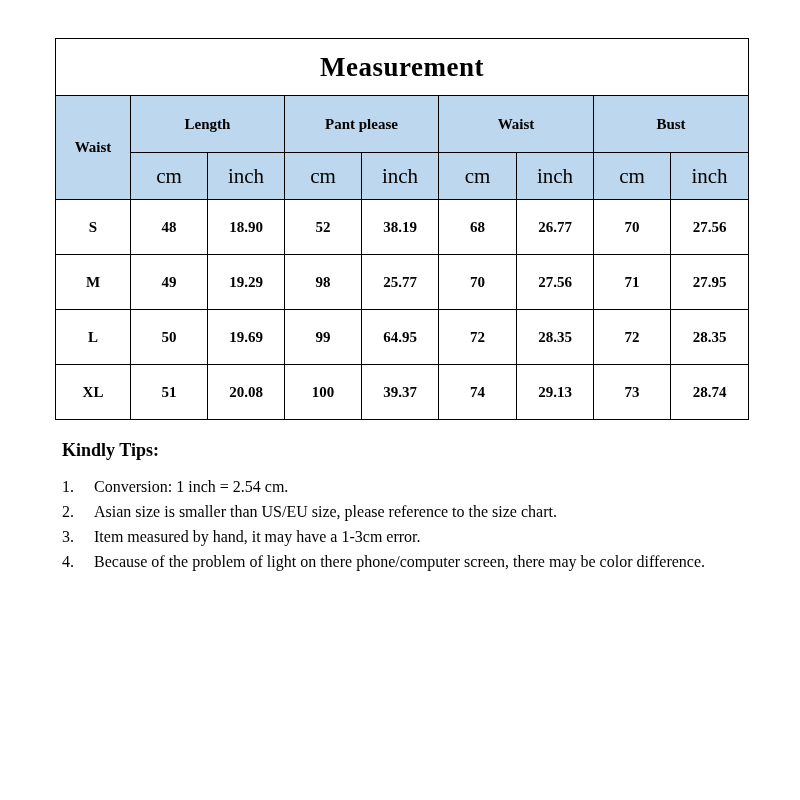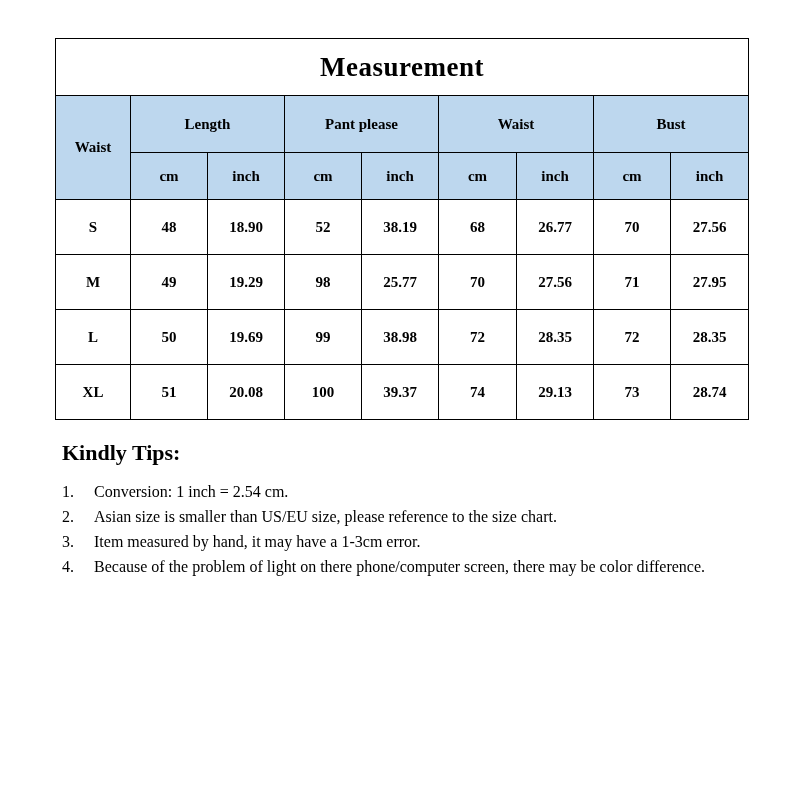--- a/index.html
+++ b/index.html
@@ -38,40 +38,40 @@
     letter-spacing: 0.5px;
   }
   tr.group-row td {
     height: 56px;
     font-size: 15px;
     font-weight: bold;
     margin-left: 17px;
   }
   tr.unit-row td {
     height: 46px;
-    font-size: 15px;
-    font-weight: bold;
+    font-size: 21px;
+    font-weight: normal;
   }
   td.blue {
     background: #bdd7ee;
   }
   tr.body-row td {
     height: 54px;
     font-size: 15px;
     font-weight: bold;
     background: #ffffff;
   }
   .tips {
     position: absolute;
     left: 62px;
     top: 440px;
     width: 676px;
   }
   .tips-heading {
-    font-size: 22px;
+    font-size: 18px;
     font-weight: bold;
     margin-bottom: 14px;
   }
   .tip-item {
     display: flex;
     font-size: 16px;
     line-height: 1.5;
     margin-bottom: 1px;
   }
   .tip-num {
@@ -142,21 +142,21 @@
       <td>70</td>
       <td>27.56</td>
       <td>71</td>
       <td>27.95</td>
     </tr>
     <tr class="body-row">
       <td>L</td>
       <td>50</td>
       <td>19.69</td>
       <td>99</td>
-      <td>38.98</td>
+      <td>64.95</td>
       <td>72</td>
       <td>28.35</td>
       <td>72</td>
       <td>28.35</td>
     </tr>
     <tr class="body-row">
       <td>XL</td>
       <td>51</td>
       <td>20.08</td>
       <td>100</td>

